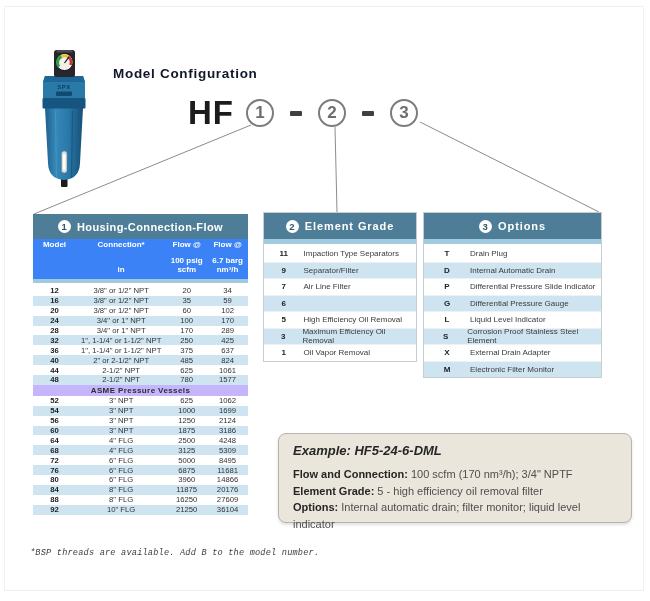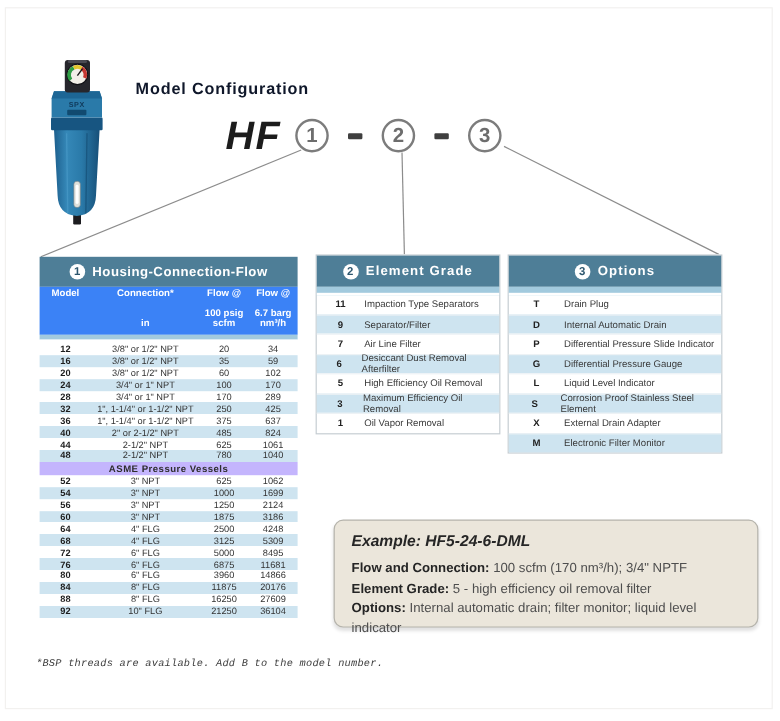--- a/index.html
+++ b/index.html
@@ -9,21 +9,21 @@
   }
   .scan-edge { position:absolute; left:4px; top:6px; right:6px; bottom:10px;
     border:1px solid #f2f1ef; pointer-events:none; }
 
   
   .green-title { position:absolute; left:113px; top:66px; color:#0f172a;
     font-weight:bold; font-size:13.5px; letter-spacing:0.7px; }
   .model-code { position:absolute; left:188px; top:96px; display:flex;
     align-items:center; height:34px; }
   .hf { font-size:33px; font-weight:bold; color:#1c1c1c; letter-spacing:1px;
-    line-height:34px;font-style:italic; }
+    line-height:34px; }
   .num-circle { width:24px; height:24px; border:2px solid #7c7c7c; border-radius:50%;
     display:flex; align-items:center; justify-content:center; font-size:17px;
     font-weight:bold; color:#6d6d6d; background:#fff; margin-left:12px; z-index:2; }
   .dash { width:12px; height:5px; background:#3f3f3f; margin-left:16px;
     border-radius:1px; }
   .dash + .num-circle { margin-left:16px; }
   .connectors { position:absolute; left:0; top:0; z-index:1; }
 
   
   .filter-svg { position:absolute; left:42px; top:48px; width:44px; height:140px; }
@@ -207,21 +207,21 @@
       <div class="t1-row">
         <div class="model">44</div>
         <div>2-1/2" NPT</div>
         <div>625</div>
         <div>1061</div>
       </div>
       <div class="t1-row alt">
         <div class="model">48</div>
         <div>2-1/2" NPT</div>
         <div>780</div>
-        <div>1040</div>
+        <div>1577</div>
       </div>
       <div class="subheader">ASME Pressure Vessels</div>
       <div class="t1-row">
         <div class="model">52</div>
         <div>3" NPT</div>
         <div>625</div>
         <div>1062</div>
       </div>
       <div class="t1-row alt">
         <div class="model">54</div>
@@ -310,21 +310,20 @@
       <div class="code-row alt">
         <div class="code">9</div>
         <div class="label">Separator/Filter</div>
       </div>
       <div class="code-row">
         <div class="code">7</div>
         <div class="label">Air Line Filter</div>
       </div>
       <div class="code-row alt">
         <div class="code">6</div>
-        <div class="label">Desiccant Dust Removal Afterfilter</div>
       </div>
       <div class="code-row">
         <div class="code">5</div>
         <div class="label">High Efficiency Oil Removal</div>
       </div>
       <div class="code-row alt">
         <div class="code">3</div>
         <div class="label">Maximum Efficiency Oil Removal</div>
       </div>
       <div class="code-row">

